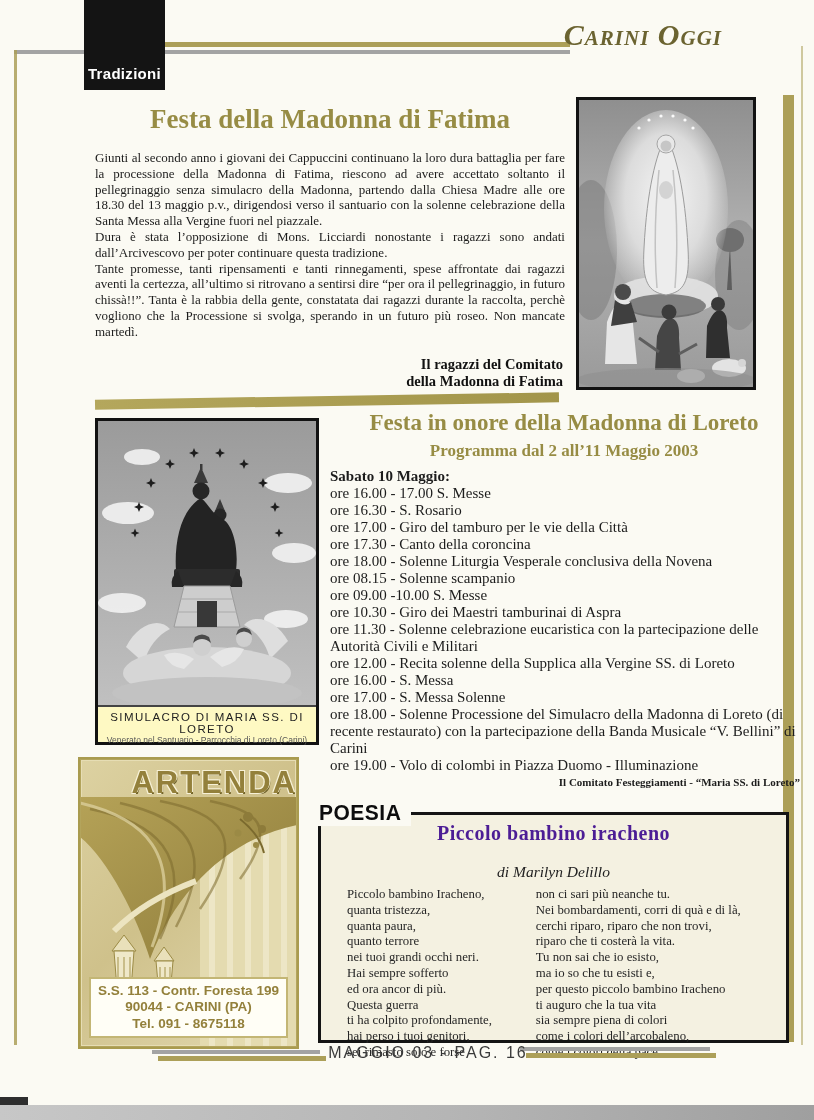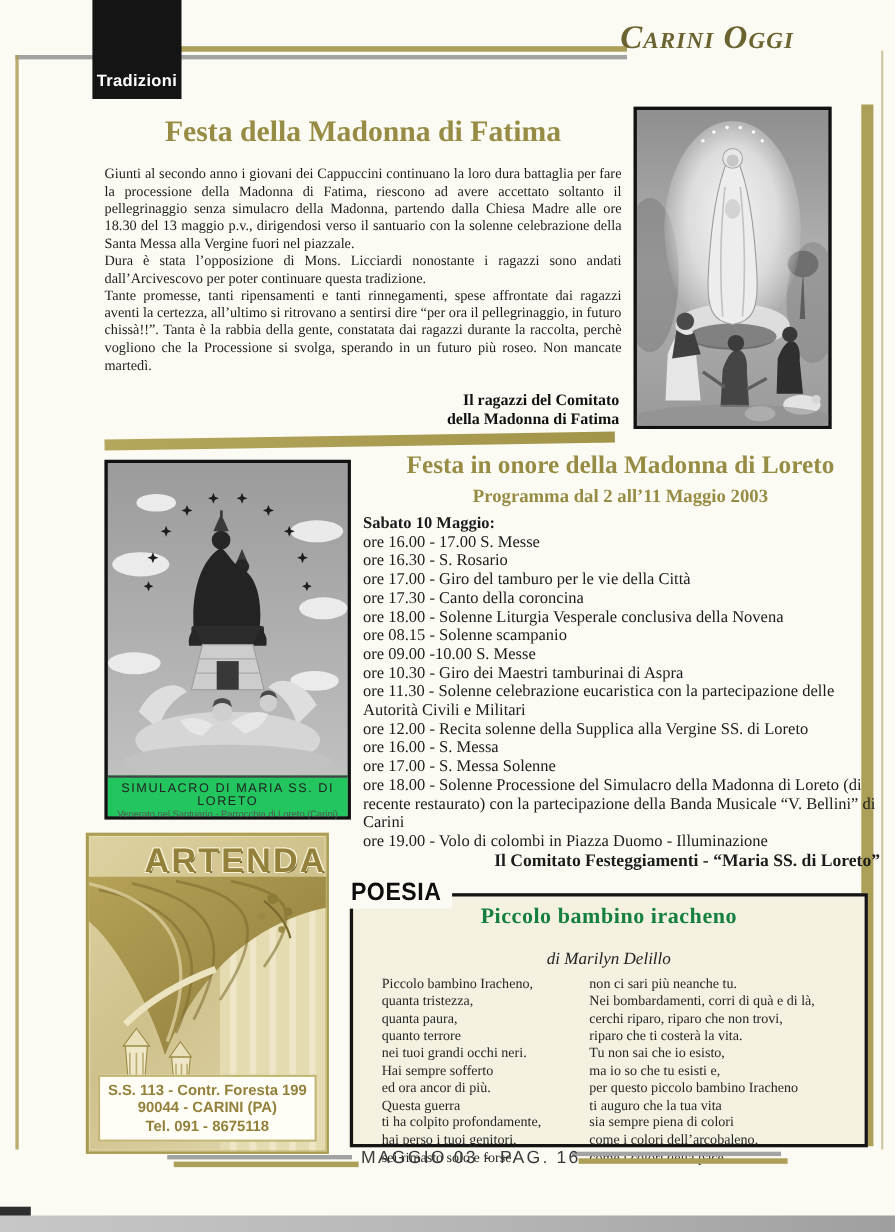--- a/index.html
+++ b/index.html
@@ -33,48 +33,48 @@
   .fatima-photo{left:576px;top:97px;width:180px;height:293px;}
   .fatima-photo svg{display:block;width:100%;height:100%;}
 
   .divider{left:95px;top:396px;width:464px;height:10px;background:linear-gradient(90deg,#b4a75c,#a2954a);transform:rotate(-.9deg);}
 
   
   .loreto-title{left:325px;top:410px;width:478px;text-align:center;font-weight:700;font-size:23px;color:var(--gold-dark);}
   .loreto-subtitle{left:325px;top:441px;width:478px;text-align:center;font-weight:700;font-size:17px;color:var(--gold-dark);}
   .program{left:330px;top:468px;width:470px;font-size:15px;line-height:17px;color:var(--ink);}
   .program .bold{font-weight:700;}
-  .program-sig{text-align:right;font-weight:700;font-size:16px;}
+  .program-sig{text-align:right;font-weight:700;font-size:11px;}
 
   
   .loreto-photo{left:95px;top:418px;width:224px;height:327px;display:flex;flex-direction:column;}
   .loreto-photo .pic{flex:1;min-height:0;}
   .loreto-photo .pic svg{display:block;width:100%;height:100%;}
-  .loreto-caption{height:37px;background:#22c55e;border-top:2px solid #444;text-align:center;
+  .loreto-caption{height:37px;background:#fef9c3;border-top:2px solid #444;text-align:center;
     font-family:"Liberation Sans",sans-serif;color:#222;padding-top:4px;box-sizing:border-box;}
   .loreto-caption .c1{font-size:11.5px;letter-spacing:1.4px;}
   .loreto-caption .c2{font-size:8.5px;color:#555;}
 
   
   .artenda{left:78px;top:757px;width:221px;height:292px;border:2px solid #a99b4f;box-shadow:inset 0 0 0 2px #e6ddb4;
     background:linear-gradient(135deg,#ddd2a2,#cfc18b 45%,#e3dab2);box-sizing:border-box;overflow:hidden;}
   .artenda-brand{left:0;top:6px;width:100%;text-align:right;font-family:"Liberation Sans",sans-serif;
     font-weight:700;font-size:31px;letter-spacing:2px;color:var(--ad-gold);
     text-shadow:-1px -1px 0 #f7f1d6,1px -1px 0 #f7f1d6,-1px 1px 0 #f7f1d6,1px 1px 0 #6f6128;z-index:3;}
   .artenda svg{position:absolute;left:0;top:0;z-index:1;}
   .artenda-address{left:9px;bottom:9px;right:9px;background:#fffef6;border:2px solid #c3b675;z-index:4;
     text-align:center;font-family:"Liberation Sans",sans-serif;font-weight:700;color:var(--ad-gold);
     font-size:13.5px;line-height:16.5px;padding:4px 2px;}
 
   
   .poesia-box{left:318px;top:812px;width:471px;height:231px;background:var(--cream);border:3px solid #141414;box-sizing:border-box;}
   .poesia-label{left:317px;top:799px;background:var(--page);padding:1px 10px 1px 2px;
     font-family:"Liberation Sans",sans-serif;font-weight:700;font-size:21px;color:#0d0d0d;
     letter-spacing:.5px;transform:scaleY(1.08);z-index:5;}
-  .poem-title{text-align:center;font-weight:700;font-size:20px;letter-spacing:.5px;color:#15803d;margin-top:7px;}
+  .poem-title{text-align:center;font-weight:700;font-size:20px;letter-spacing:.5px;color:#4c1d95;margin-top:7px;}
   .poem-author{text-align:center;font-style:italic;font-size:15.5px;color:#222;margin-top:18px;}
   .poem-cols{display:flex;padding:6px 10px 0 26px;}
   .poem-col{font-size:12.8px;line-height:15.8px;color:#262626;}
   .poem-col.left{width:44%;}
   .poem-col.right{width:56%;}
 
   
   .footer-text{left:318px;top:1044px;width:220px;text-align:center;font-family:"Liberation Sans",sans-serif;
     font-size:16px;letter-spacing:2px;color:#3a3a3a;}
   .scan-band{left:0;top:1105px;width:814px;height:15px;background:linear-gradient(90deg,#c7c7c7,#b5b5b5 55%,#9f9f9f);}

